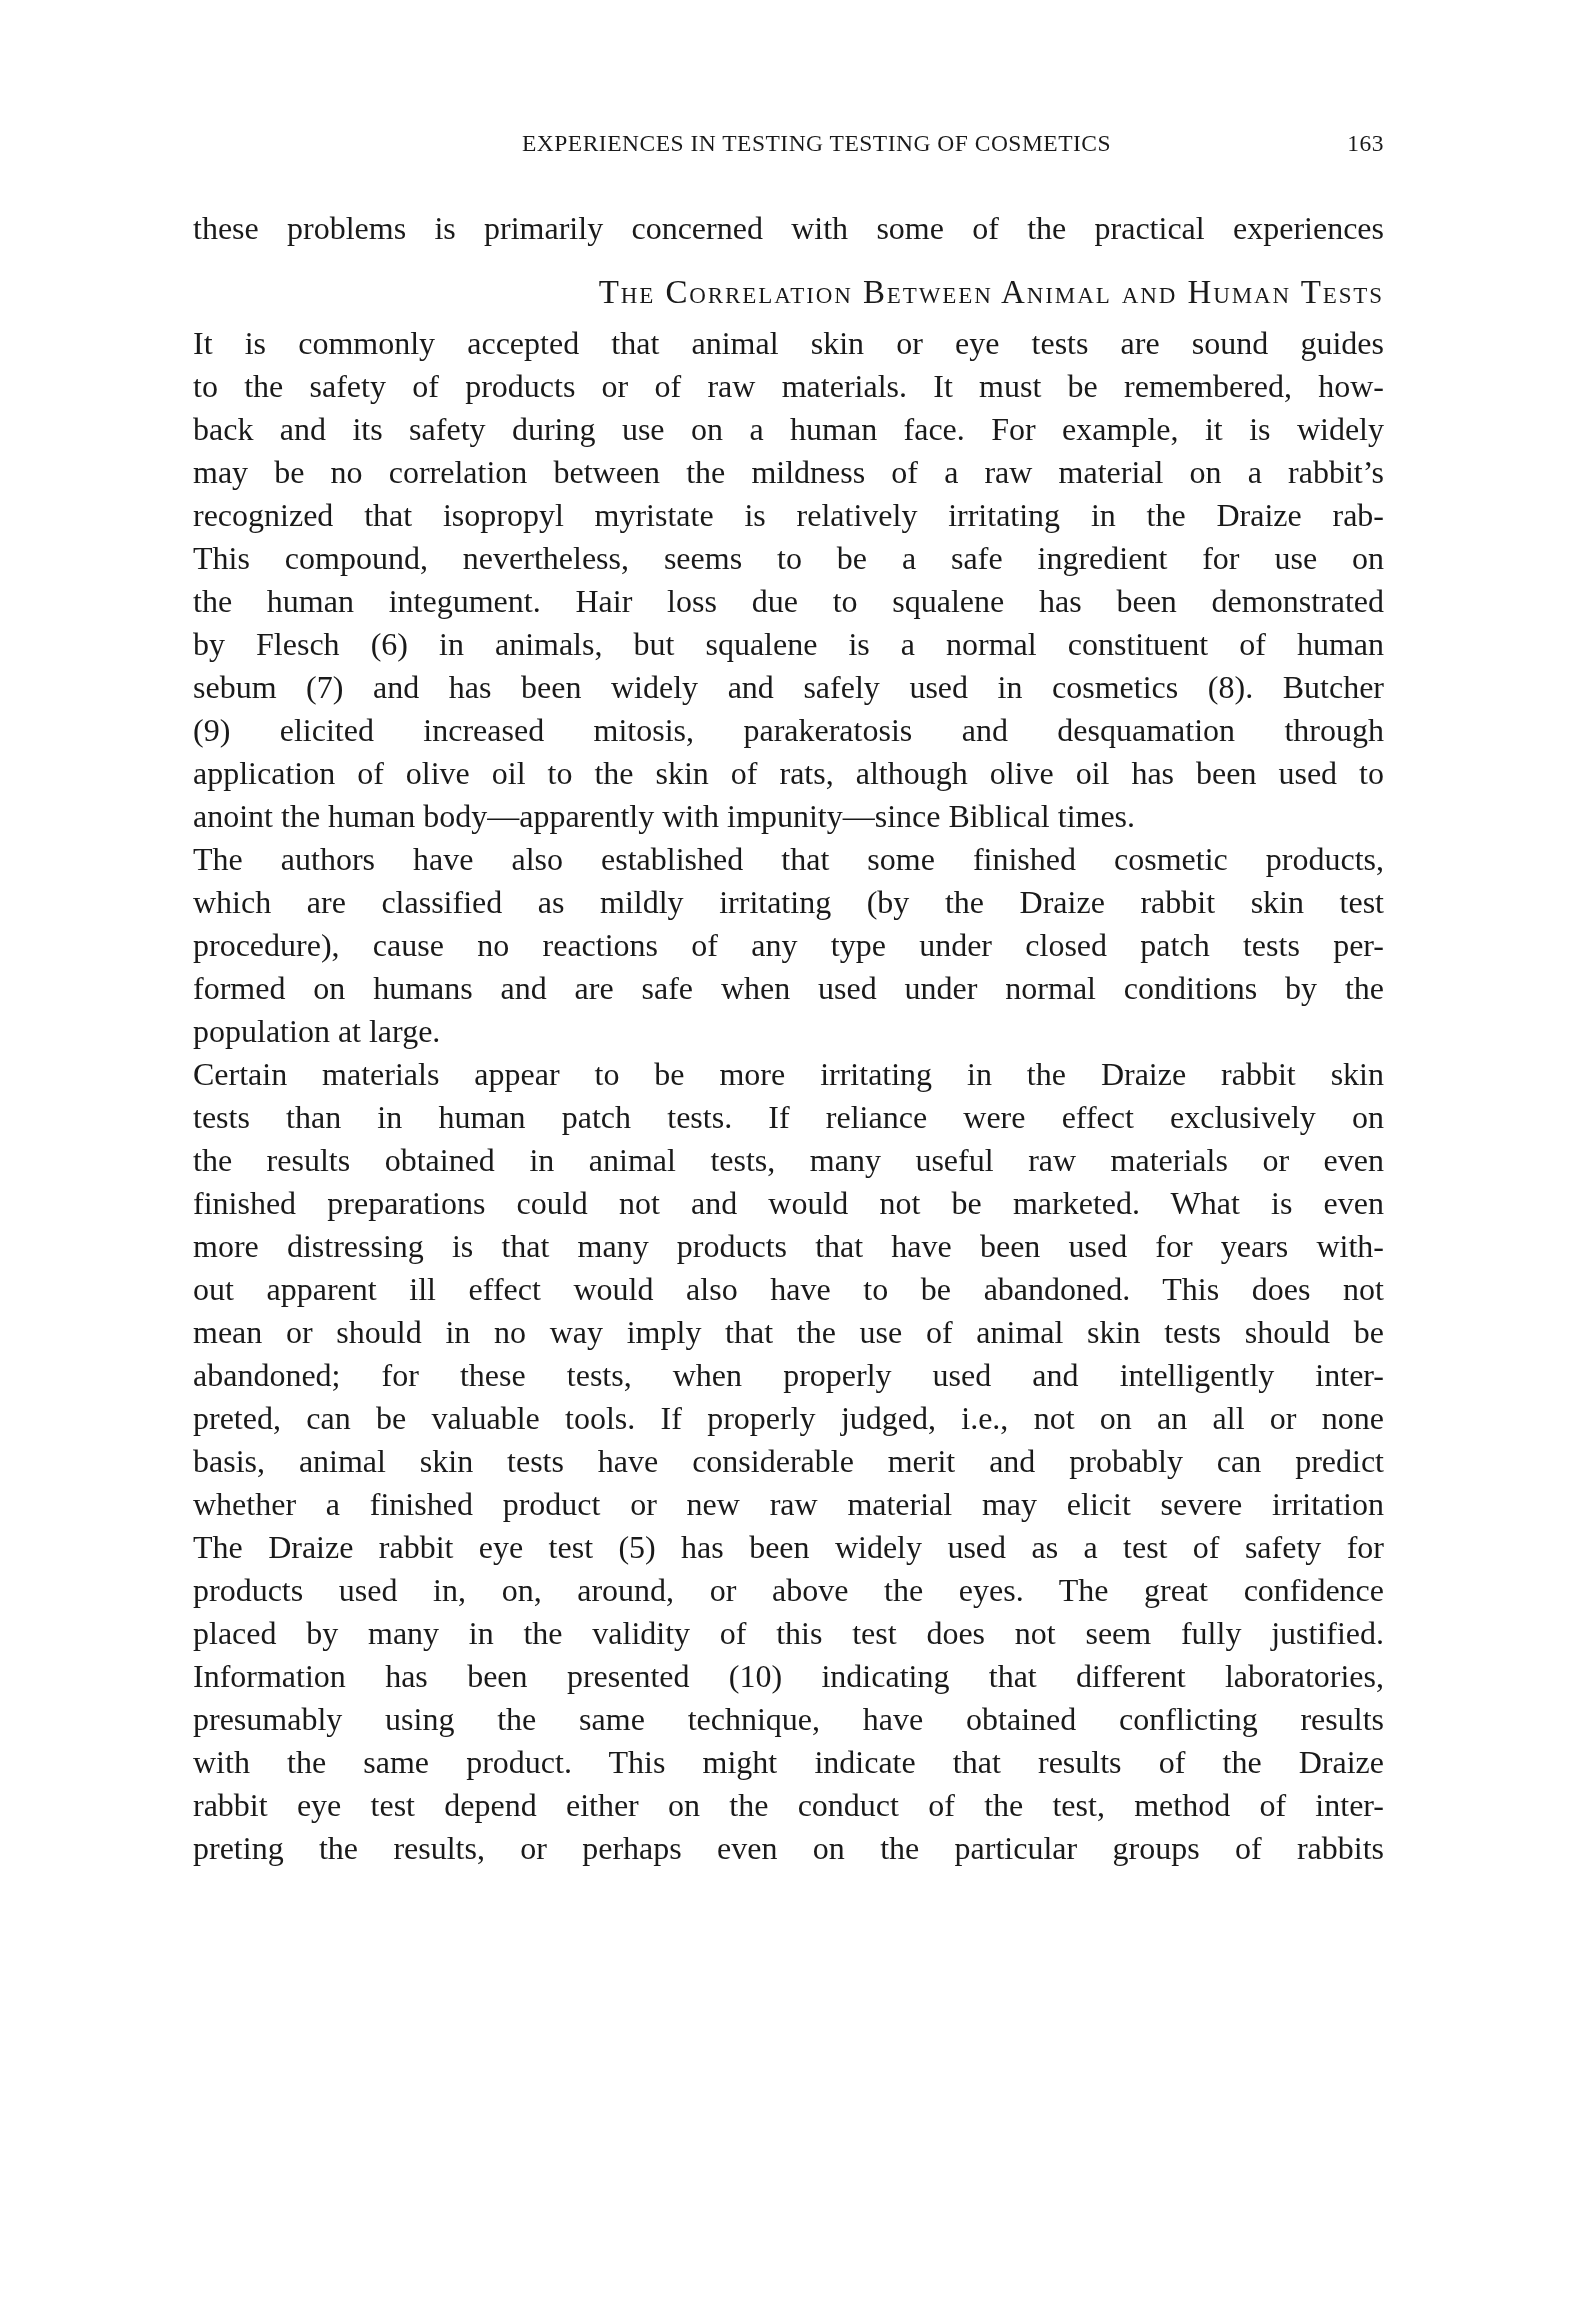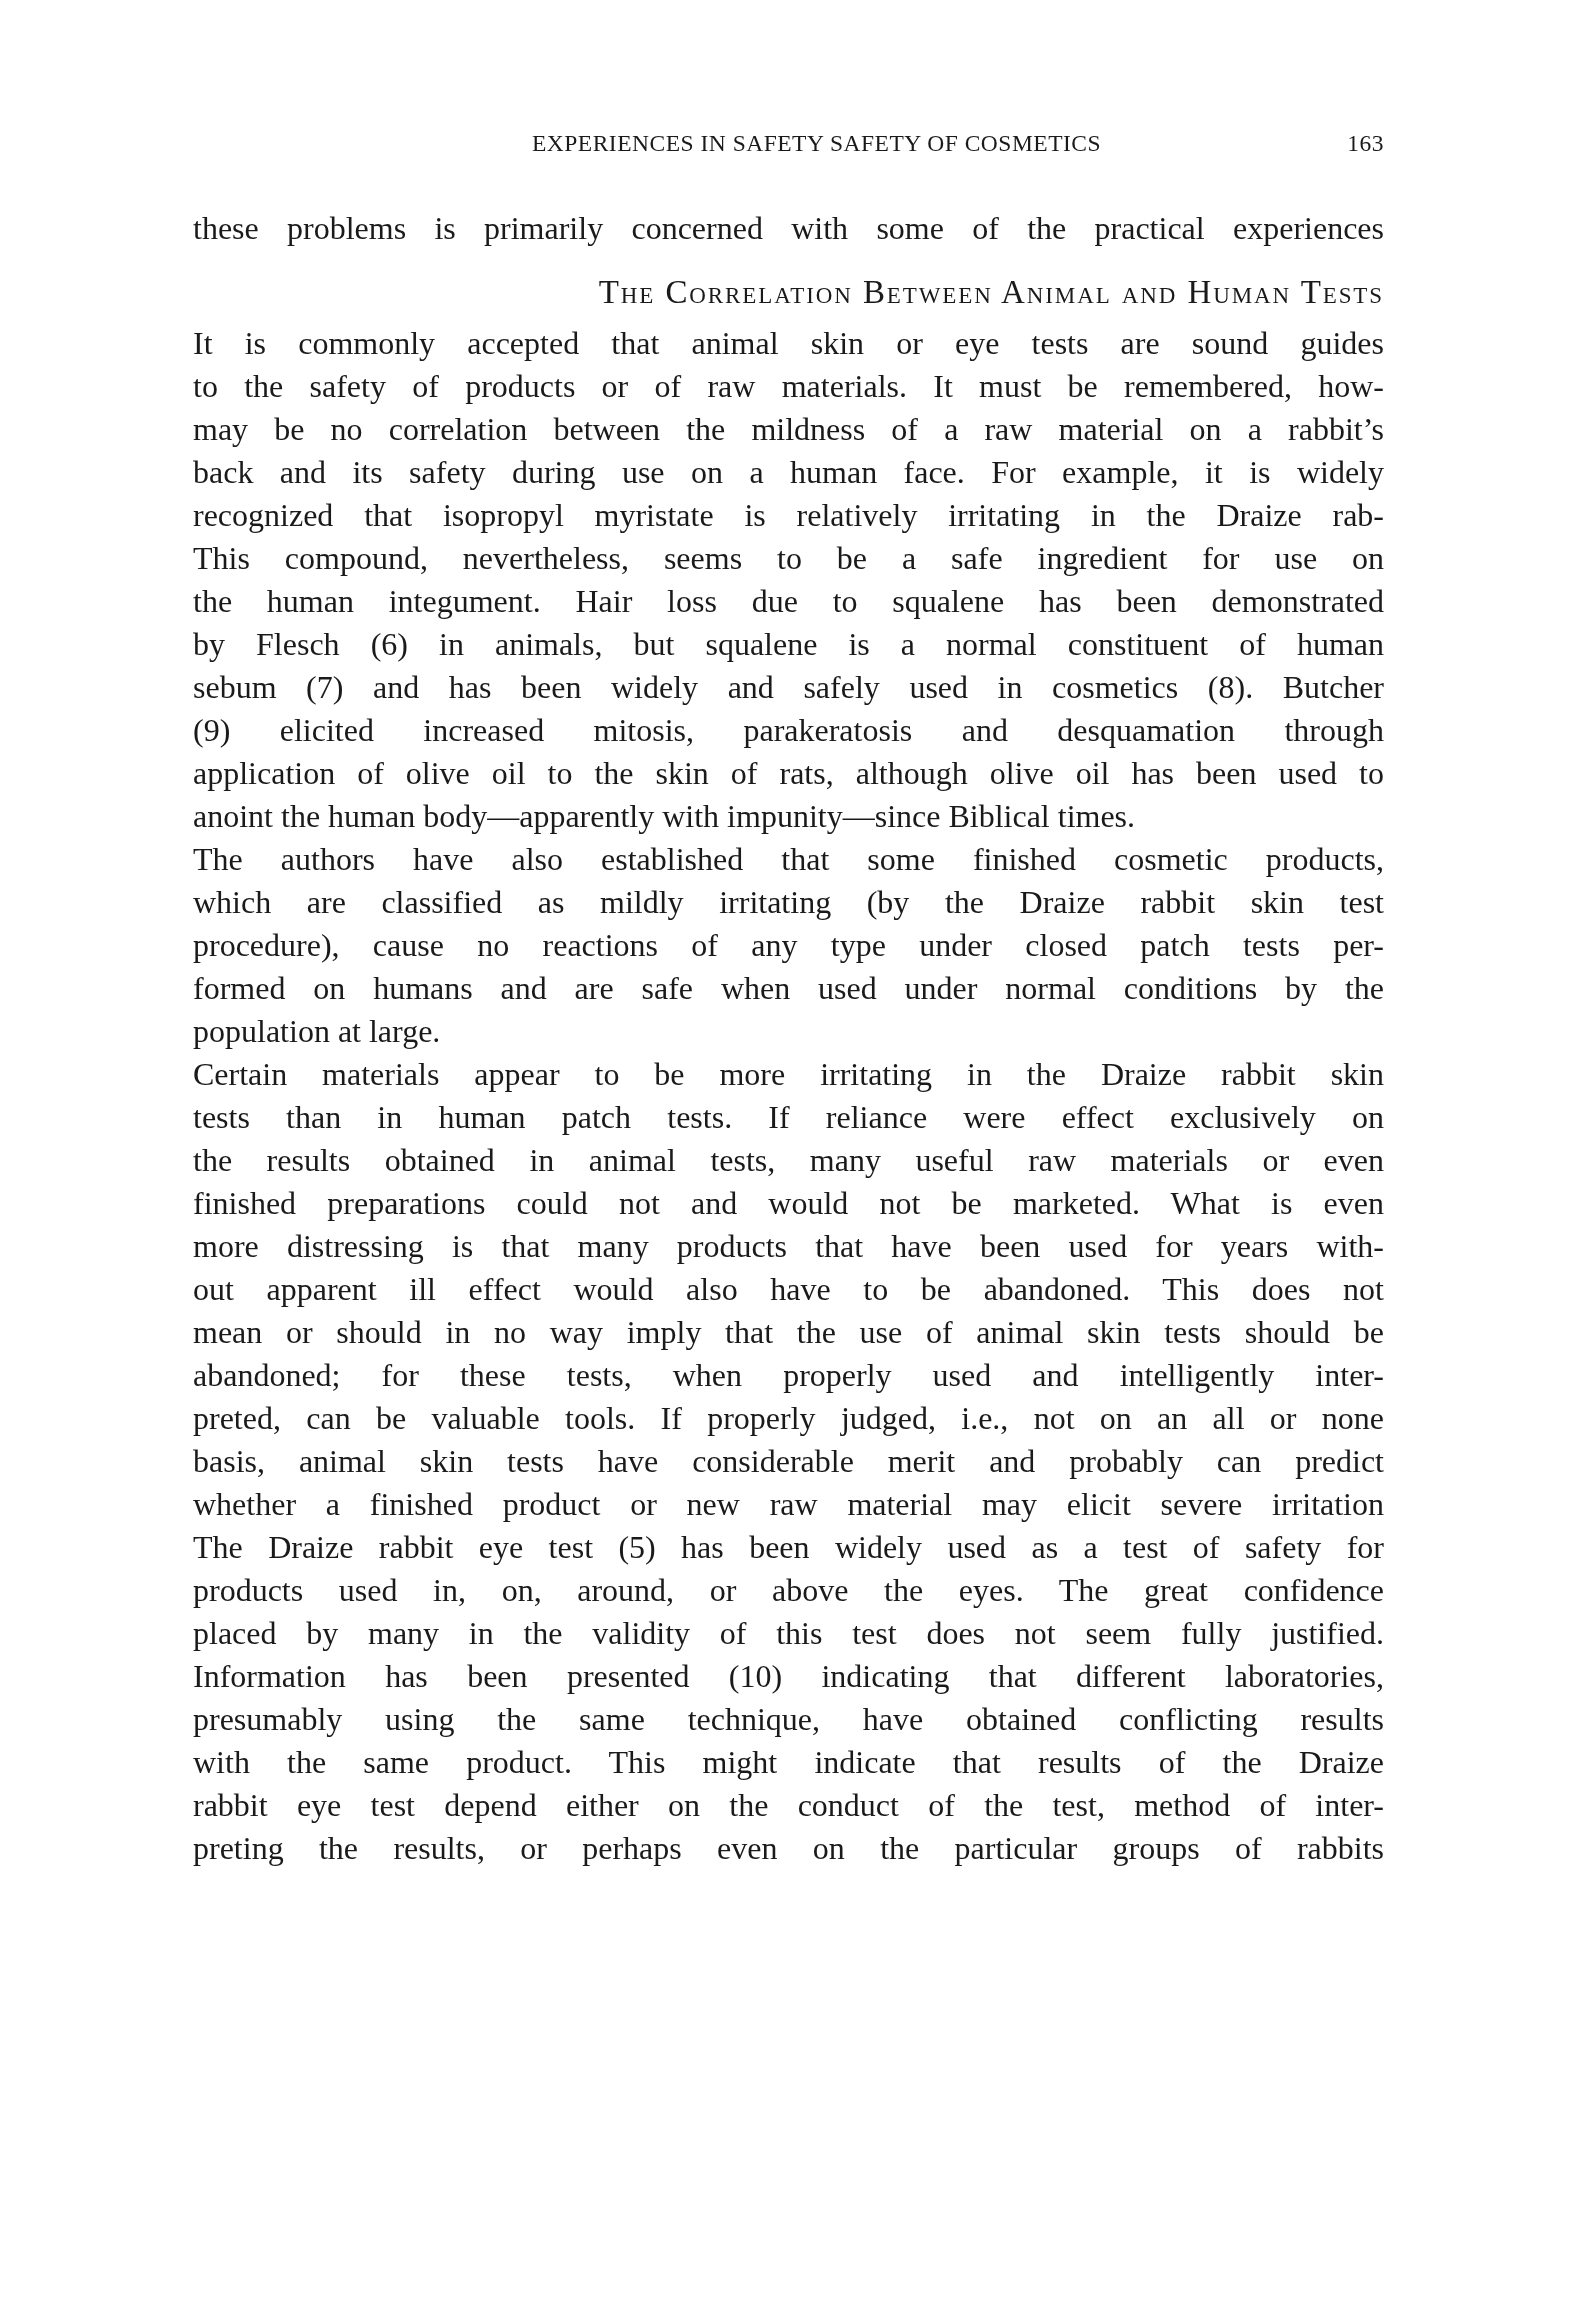--- a/index.html
+++ b/index.html
@@ -78,38 +78,38 @@
     }
     .para { display: block; }
   </style>
 </head>
 <body>
 
 <div class="page">
 
   <div class="running-head">
     <div class="title">
-      <span>EXPERIENCES IN SAFETY SAFETY OF COSMETICS</span>
+      <span>EXPERIENCES IN TESTING TESTING OF COSMETICS</span>
     </div>
     <div class="folio">163</div>
   </div>
 
   <div class="body-text">
 
     <div class="para">
       <span class="line">these problems is primarily concerned with some of the practical experiences</span>
     </div>
 
     <div class="heading">The Correlation Between Animal and Human Tests</div>
 
     <div class="para">
       <span class="line">It is commonly accepted that animal skin or eye tests are sound guides</span>
       <span class="line">to the safety of products or of raw materials.  It must be remembered, how-</span>
+      <span class="line">back and its safety during use on a human face.  For example, it is widely</span>
       <span class="line">may be no correlation between the mildness of a raw material on a rabbit’s</span>
-      <span class="line">back and its safety during use on a human face.  For example, it is widely</span>
       <span class="line">recognized that isopropyl myristate is relatively irritating in the Draize rab-</span>
     </div>
 
     <div class="para">
       <span class="line">This compound, nevertheless, seems to be a safe ingredient for use on</span>
       <span class="line">the human integument.  Hair loss due to squalene has been demonstrated</span>
       <span class="line">by Flesch (6) in animals, but squalene is a normal constituent of human</span>
       <span class="line">sebum (7) and has been widely and safely used in cosmetics (8).  Butcher</span>
       <span class="line">(9) elicited increased mitosis, parakeratosis and desquamation through</span>
       <span class="line">application of olive oil to the skin of rats, although olive oil has been used to</span>

